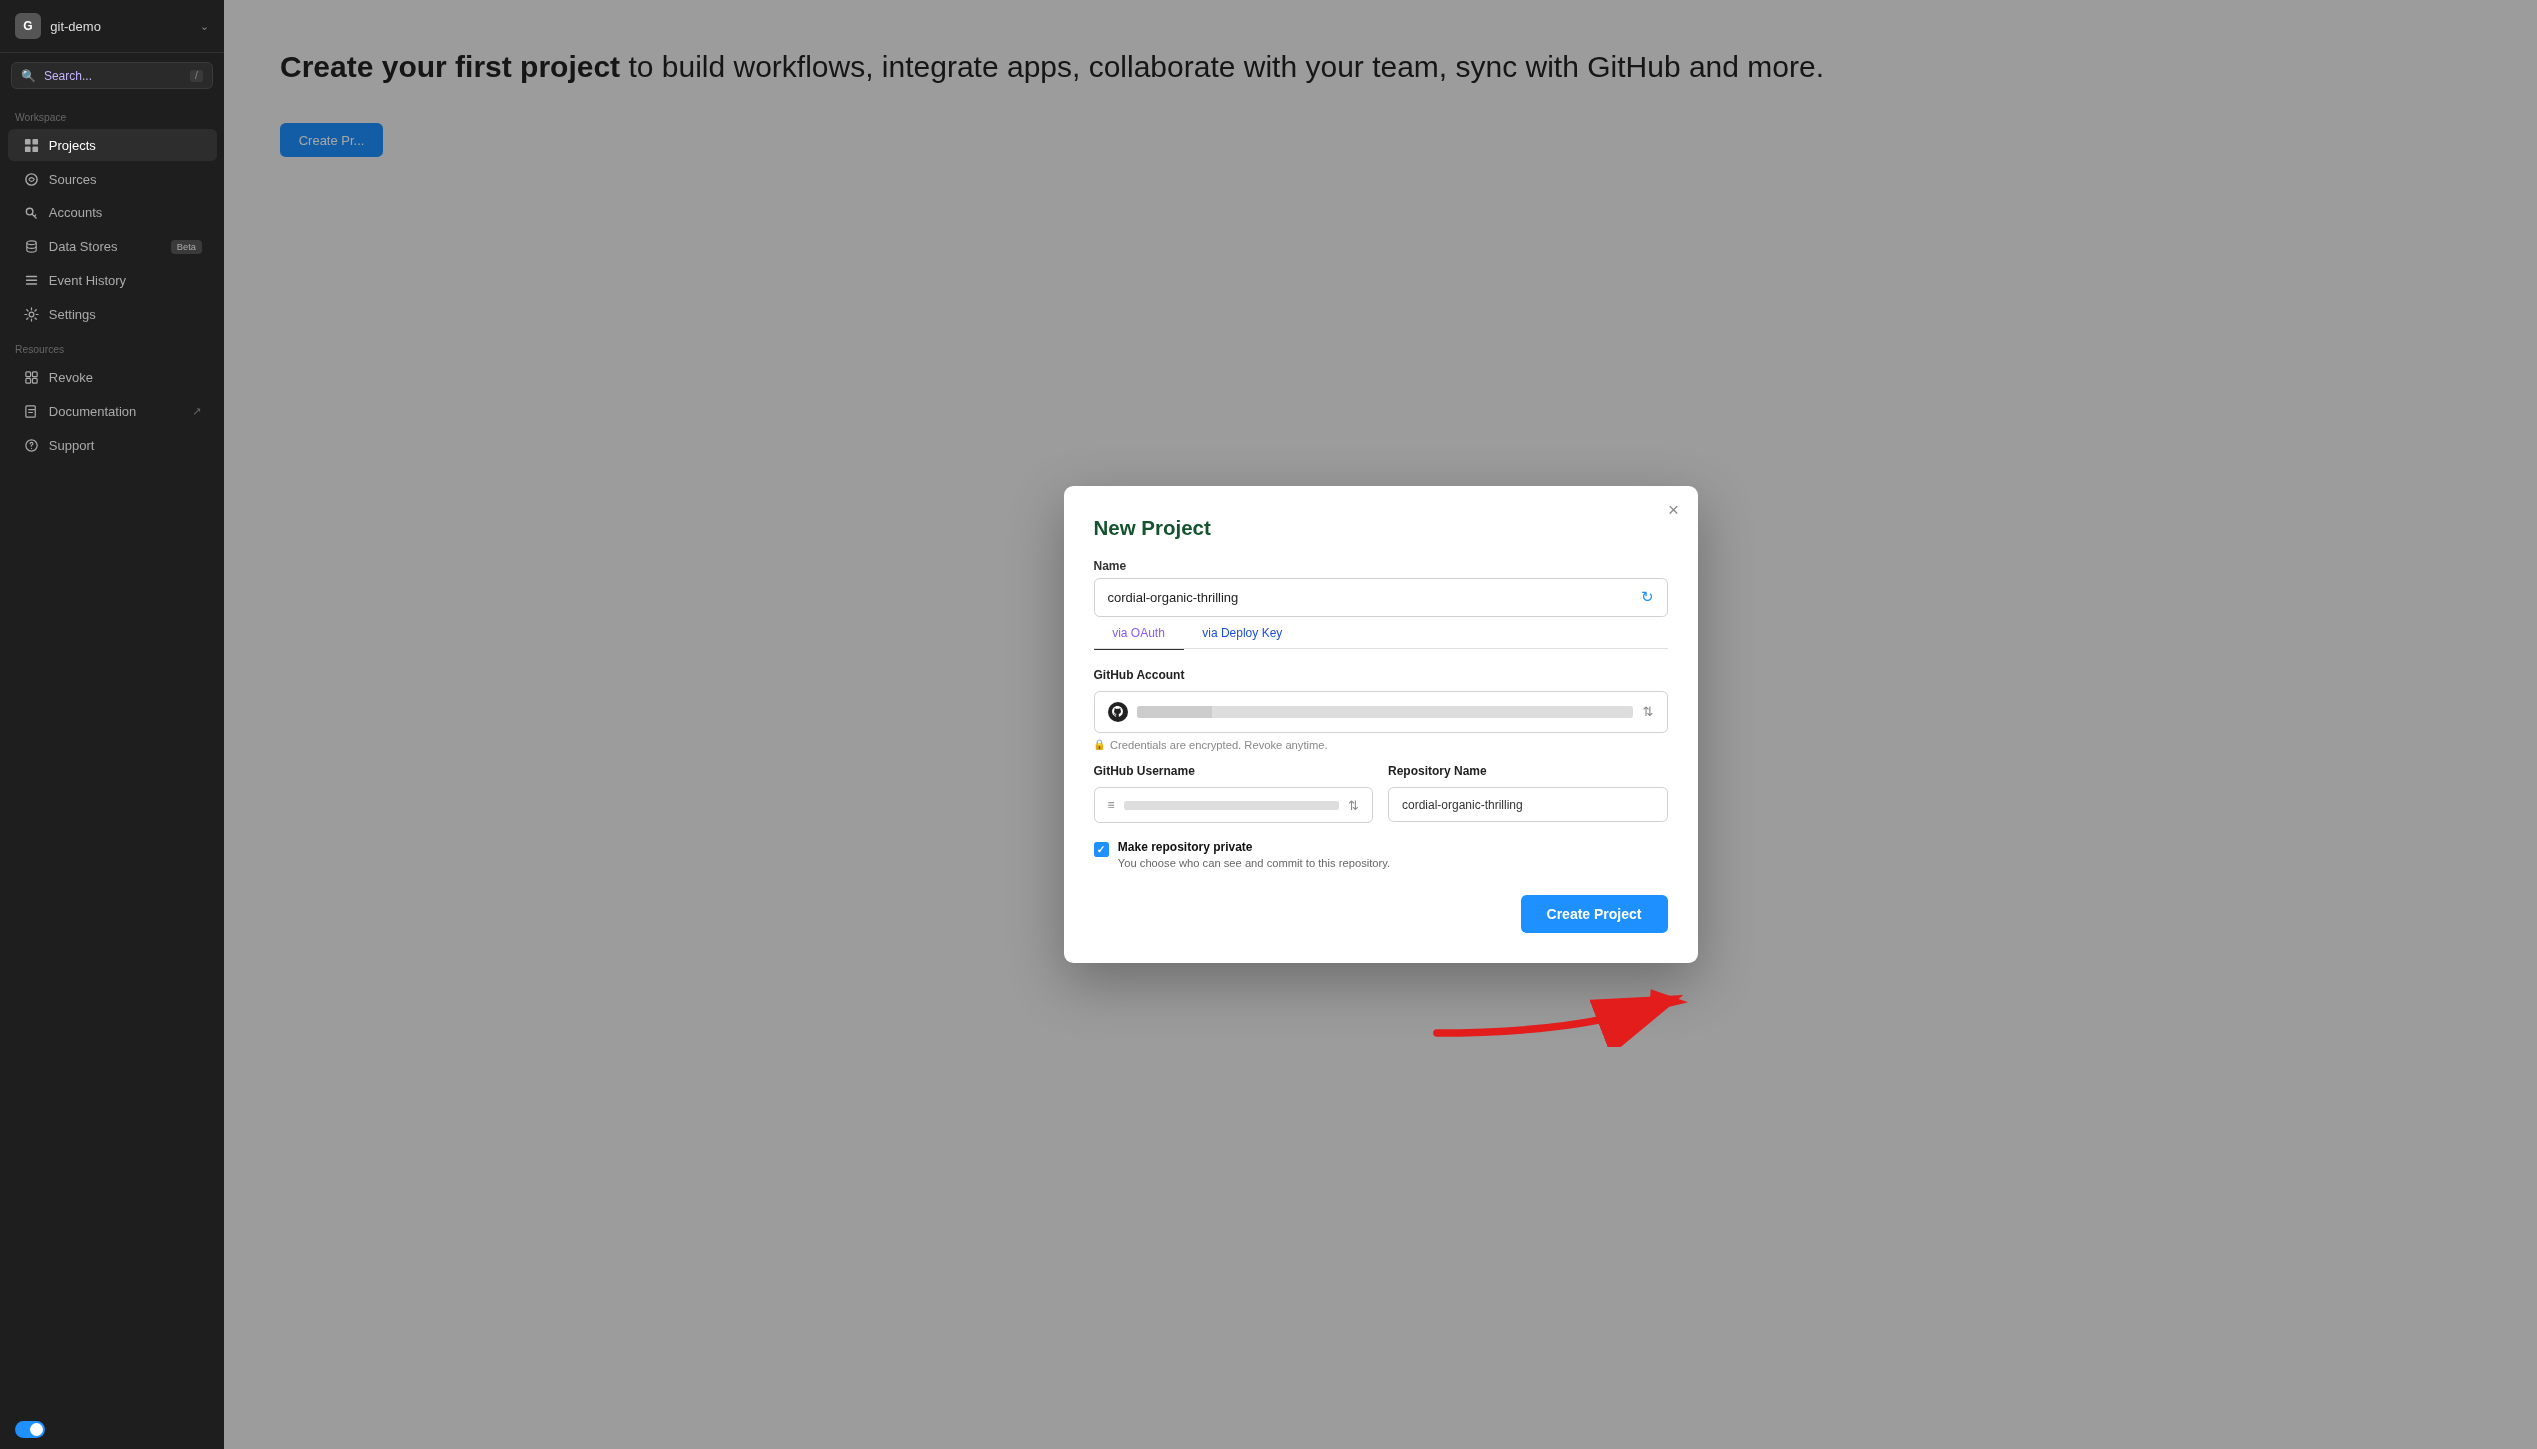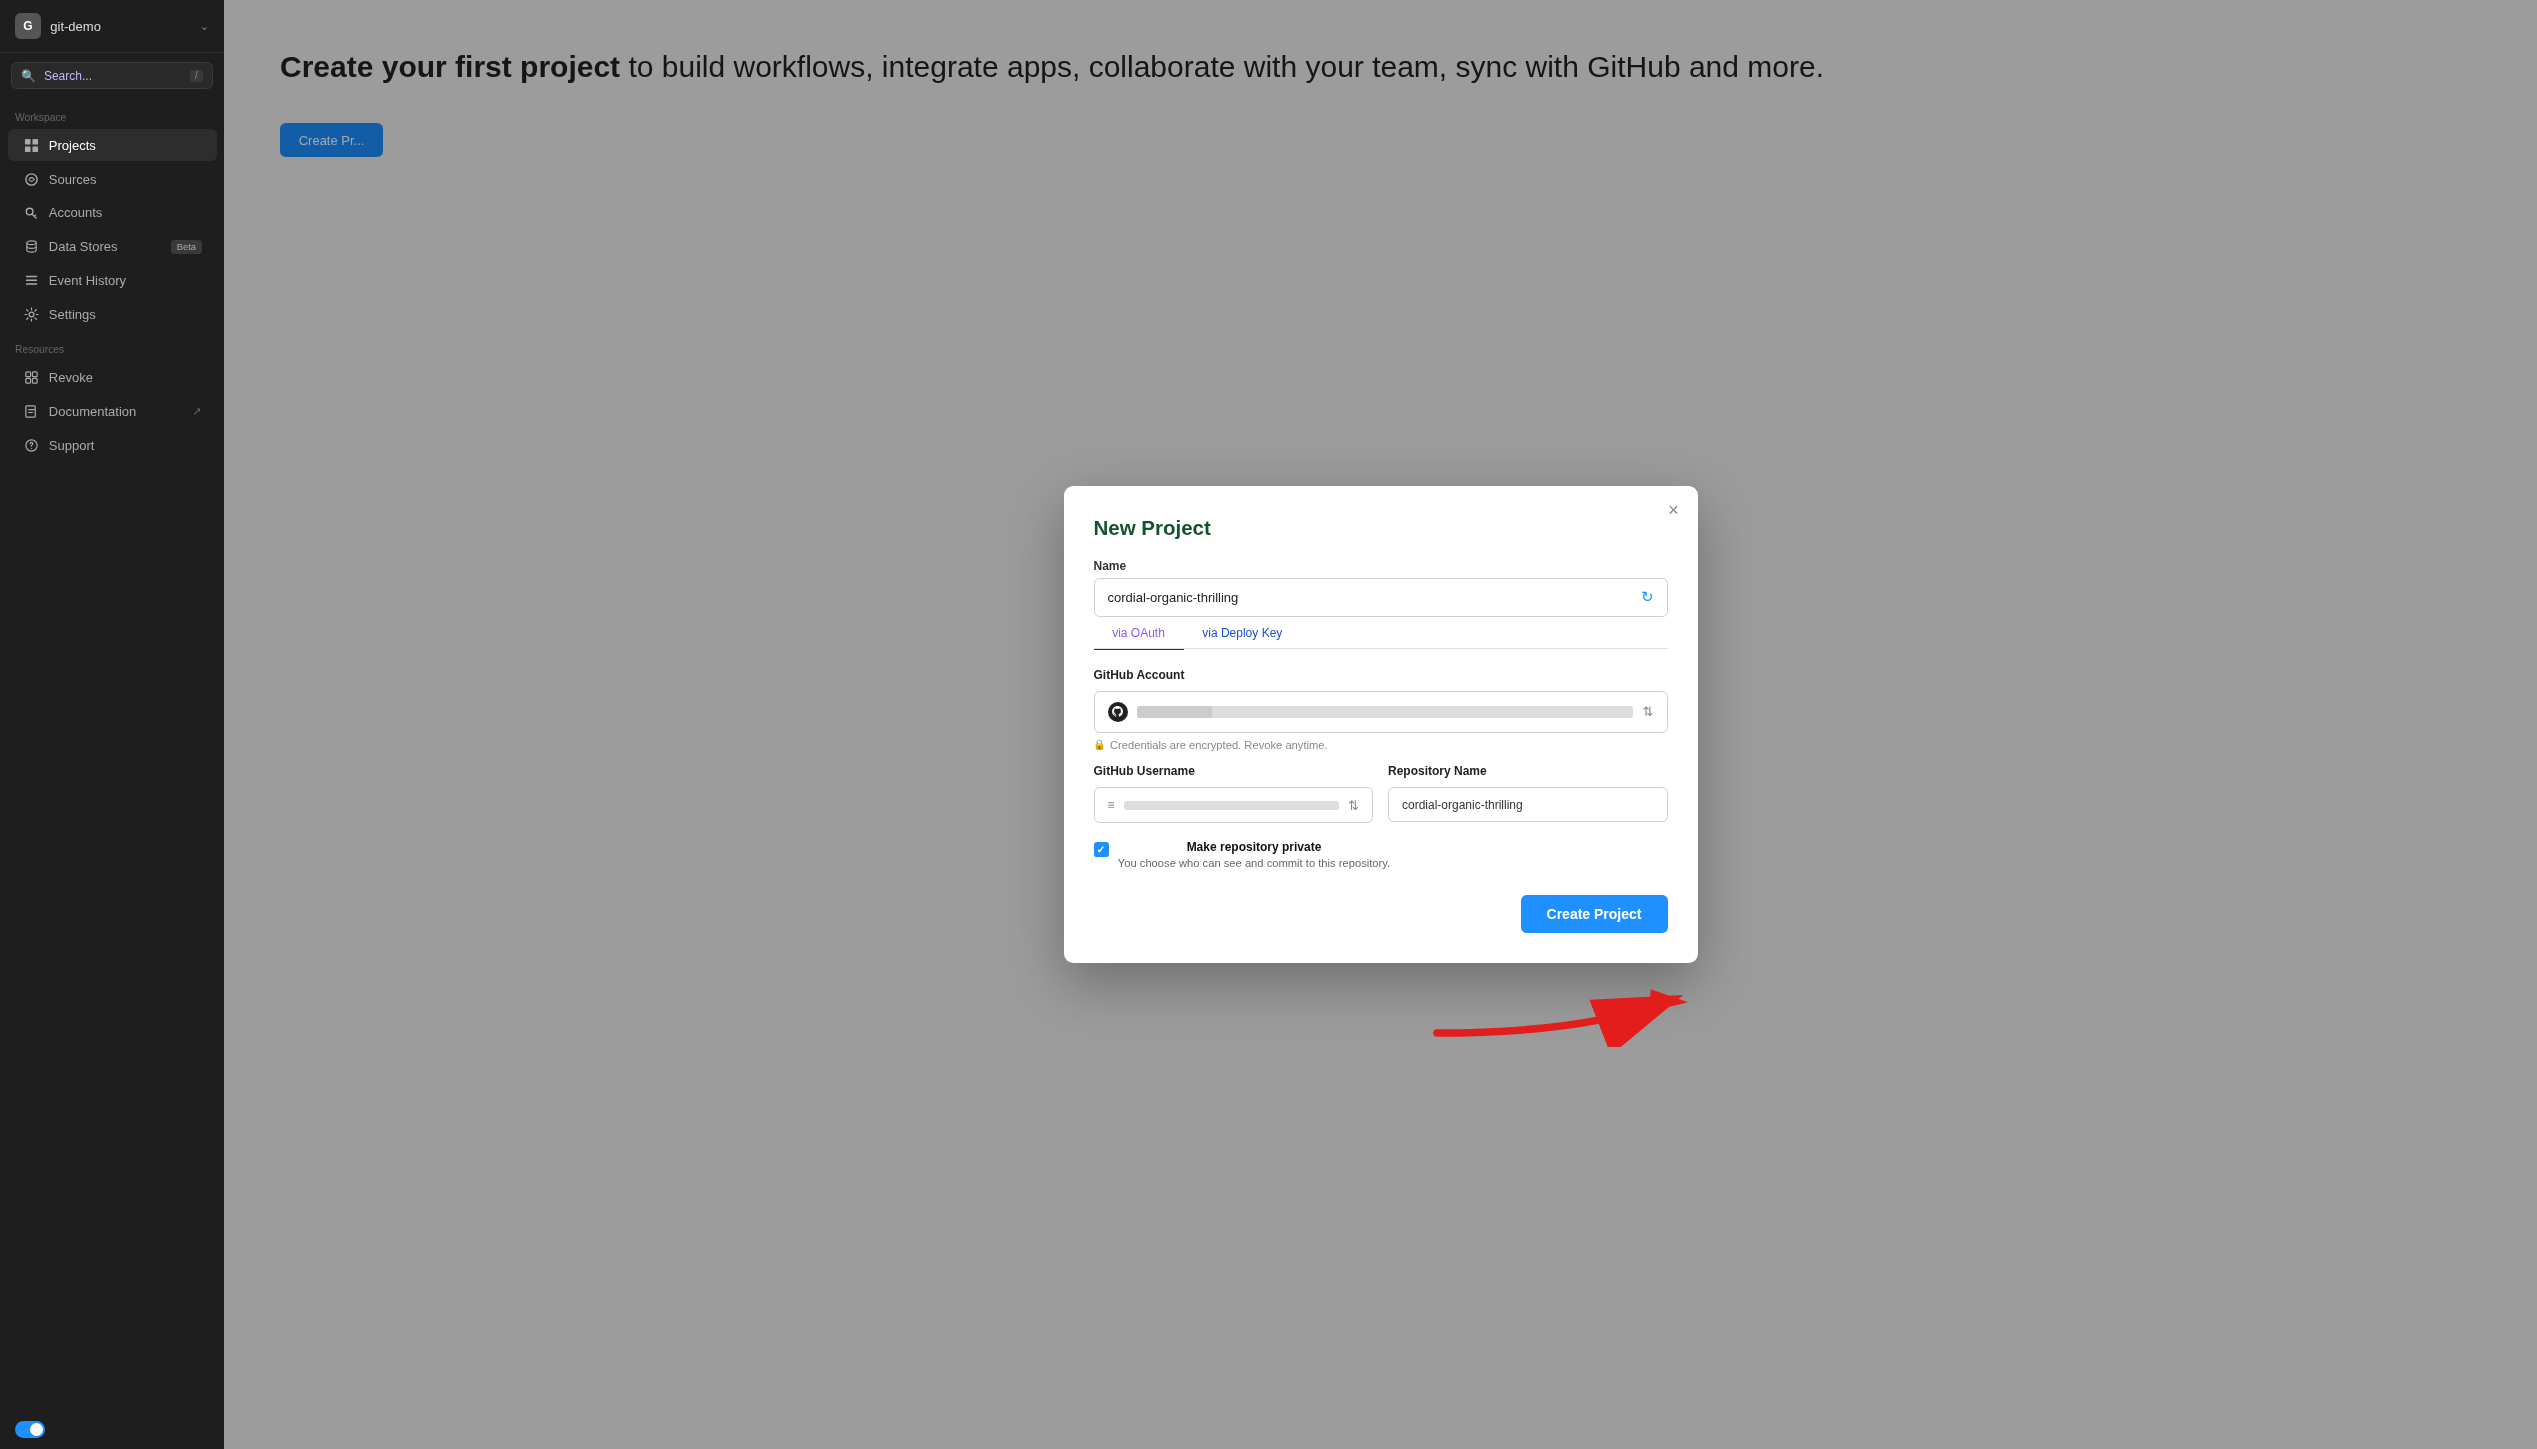--- a/index.html
+++ b/index.html
@@ -349,21 +349,20 @@
       color: #333;
       background: #fff;
     }
 
     
     .private-row {
       display: flex;
       align-items: flex-start;
       gap: 9.3px;
       margin-top: 17px;
-      text-align: center;
     }
     .private-label {
       font-size: 12px;
       font-weight: 600;
       color: #111;
     }
     .private-desc {
       font-size: 11.2px;
       color: #666;
       margin-top: 2.8px;

